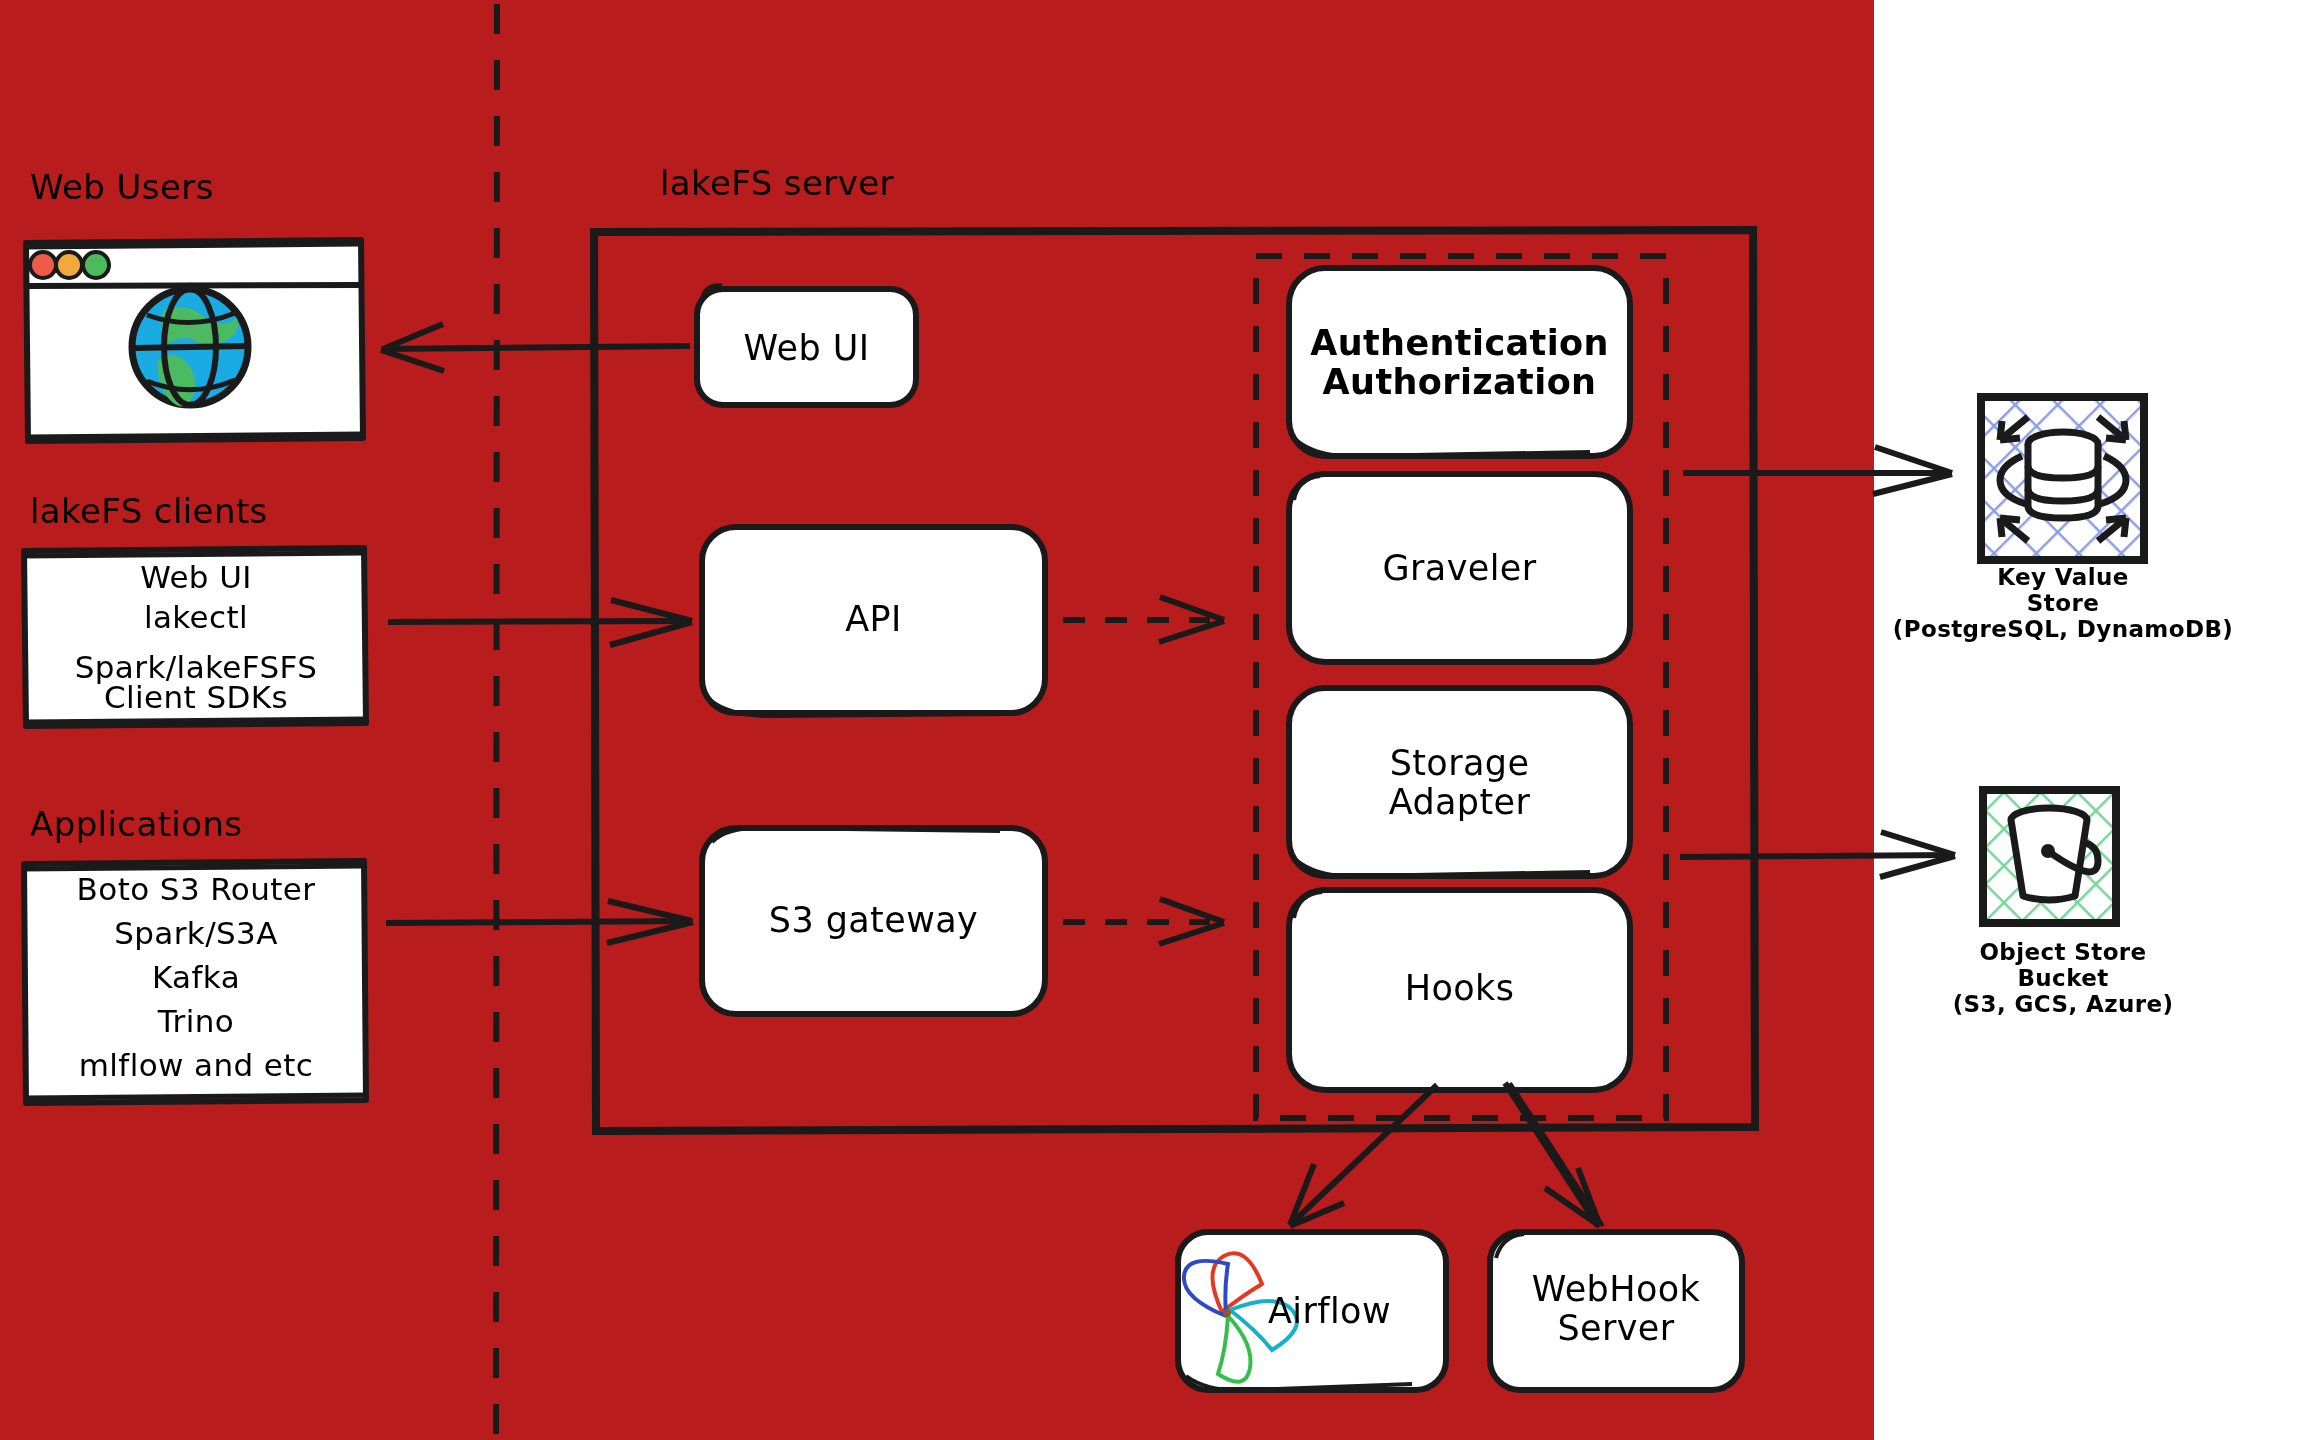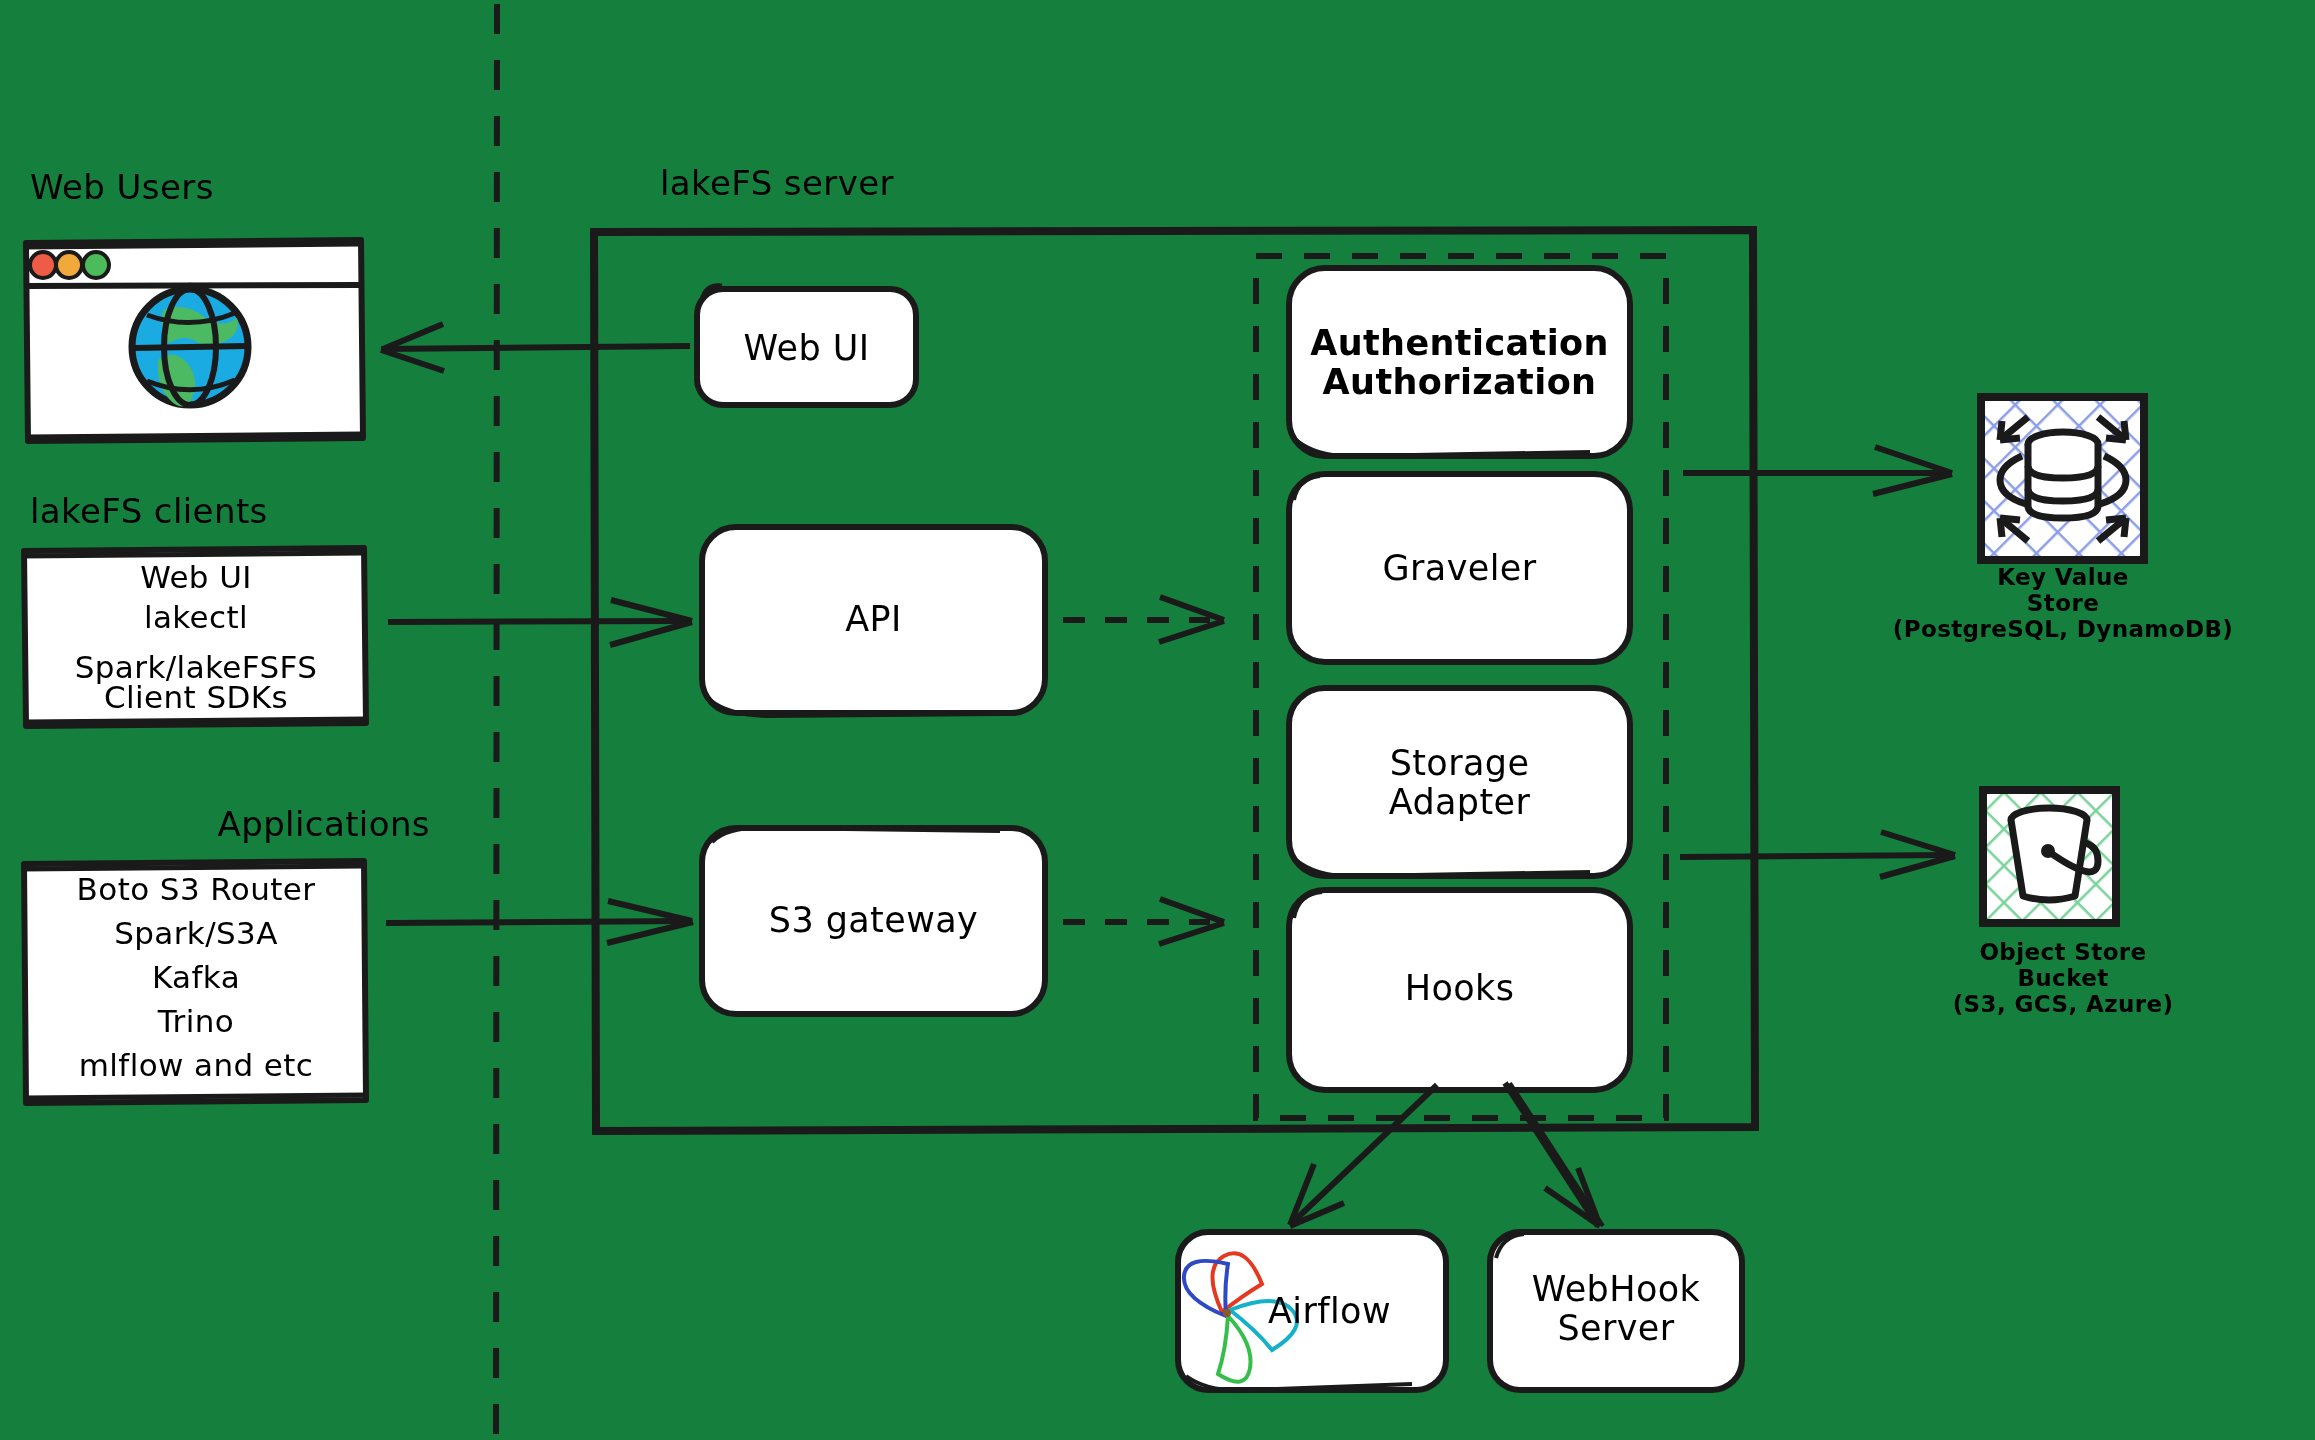--- a/index.html
+++ b/index.html
@@ -8,23 +8,23 @@
     background: #ffffff;
   }
   body {
     width: 2315px;
     height: 1440px;
     font-family: "DejaVu Sans", sans-serif;
     overflow: hidden;
   }
   #stage {
     position: relative;
-    width: 2315px;
+    width: 1874px;
     height: 1440px;
-    background: #15803d;
+    background: #b91c1c;
   }
   #sketch {
     position: absolute;
     left: 0; top: 0;
     width: 2315px;
     height: 1440px;
   }
   .lbl {
     position: absolute;
     font-family: "DejaVu Sans", sans-serif;
@@ -239,21 +239,21 @@
 
   <div class="lbl hdr left" style="left:30px; top:168px; width:340px;">Web Users</div>
 
   <div class="lbl hdr left" style="left:30px; top:492px; width:400px;">lakeFS clients</div>
 
   <div class="lbl boxtxt" style="left:26px; top:560px; width:340px;">Web UI</div>
   <div class="lbl boxtxt" style="left:26px; top:600px; width:340px;">lakectl</div>
   <div class="lbl boxtxt" style="left:26px; top:640px; width:340px;margin-top:10px;">Spark/lakeFSFS</div>
   <div class="lbl boxtxt" style="left:26px; top:680px; width:340px;">Client SDKs</div>
 
-  <div class="lbl hdr left" style="left:30px; top:805px; width:400px;text-align:right;">Applications</div>
+  <div class="lbl hdr left" style="left:30px; top:805px; width:400px;">Applications</div>
 
   <div class="lbl boxtxt" style="left:26px; top:872px; width:340px;">Boto S3 Router</div>
   <div class="lbl boxtxt" style="left:26px; top:916px; width:340px;">Spark/S3A</div>
   <div class="lbl boxtxt" style="left:26px; top:960px; width:340px;">Kafka</div>
   <div class="lbl boxtxt" style="left:26px; top:1004px; width:340px;">Trino</div>
   <div class="lbl boxtxt" style="left:26px; top:1048px; width:340px;">mlflow and etc</div>
 
   <div class="lbl hdr left" style="left:612px; top:164px; width:500px;margin-left:48px;">lakeFS server</div>
 
   <div class="lbl nodetxt" style="left:697px; top:329px; width:219px;">Web UI</div>

